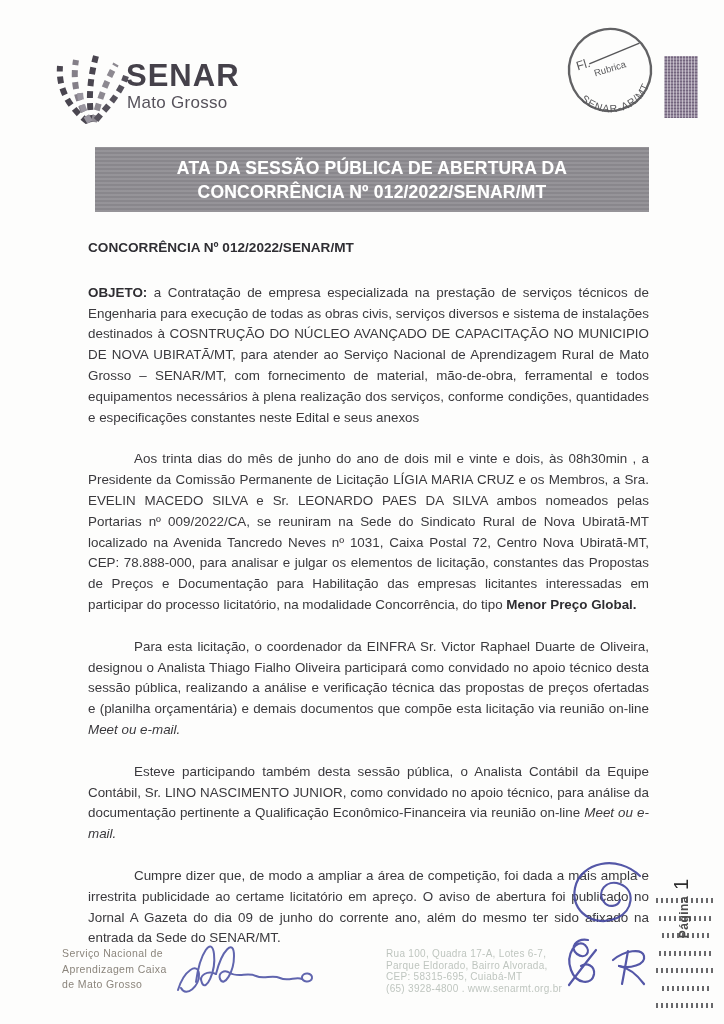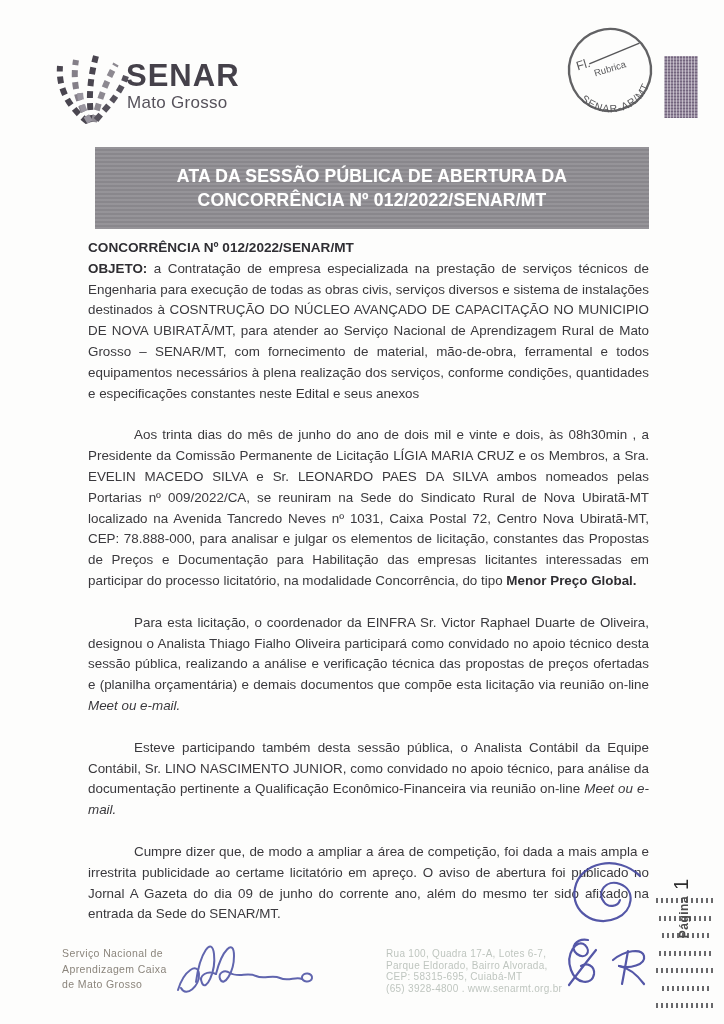--- a/index.html
+++ b/index.html
@@ -27,42 +27,42 @@
   .artifact-top {
     position:absolute; left:664px; top:56px; width:34px; height:62px;
     background:
       repeating-linear-gradient(90deg, rgba(255,255,255,0.45) 0 1px, transparent 1px 3px),
       repeating-linear-gradient(0deg, rgba(74,60,88,0.45) 0 1px, transparent 1px 3px),
       #94879c;
   }
 
   
   .banner {
-    position:absolute; left:95px; top:147px; width:554px; height:82px;
+    position:absolute; left:95px; top:147px; width:554px; height:65px;
     background:
       repeating-linear-gradient(0deg, rgba(255,255,255,0.05) 0 2px, rgba(0,0,0,0.05) 2px 4px),
       #908e93;
     display:flex; flex-direction:column; align-items:center; justify-content:center;
     color:#ffffff; text-align:center;
   }
   .banner div { font-size:17.5px; font-weight:700; line-height:24px; letter-spacing:0.2px;
     text-shadow:0 0 1px rgba(255,255,255,0.4); }
 
   
   .doc-body {
     position:absolute; left:88px; top:238px; width:561px;
     font-size:13.4px; line-height:20.8px; text-align:justify; color:#3a393d;
   }
   .ref-line { font-weight:700; font-size:13.6px; color:#2f2e33; margin:0; }
   .ref-line.processo { margin-top:11px; }
   .para { margin:0; }
   .para .b { font-weight:700; color:#2e2d31; }
   .para .i { font-style:italic; }
   .para.indent { text-indent:46px; margin-top:21px; }
-  .para[data-name="objeto-paragraph"] { margin-top:0; }
+  .para[data-name="objeto-paragraph"] { margin-top:24px; }
 
   
   .footer-org {
     position:absolute; left:62px; top:946px;
     font-size:10.5px; line-height:15.5px; letter-spacing:0.4px; color:#8b857c;
   }
   .footer-address {
     position:absolute; left:386px; top:948px;
     font-size:10px; line-height:11.5px; letter-spacing:0.3px; color:#aab3ab; opacity:0.75;
   }

